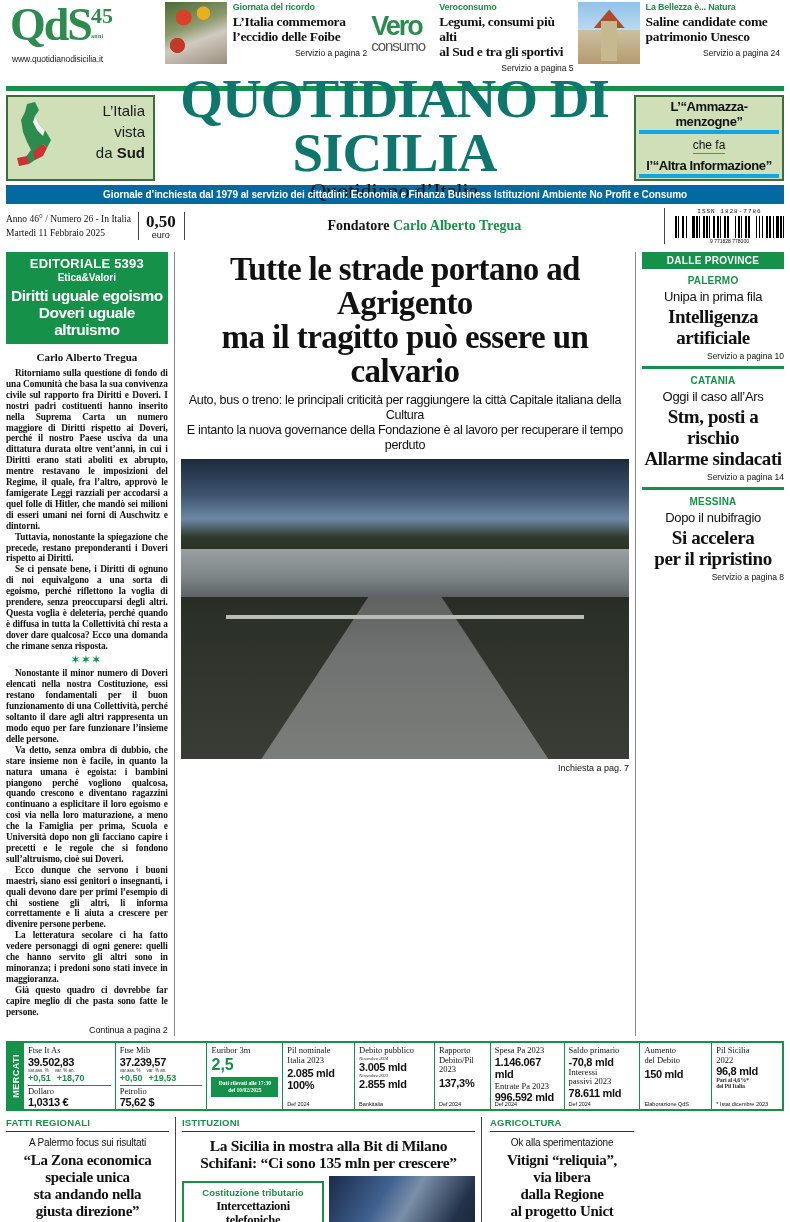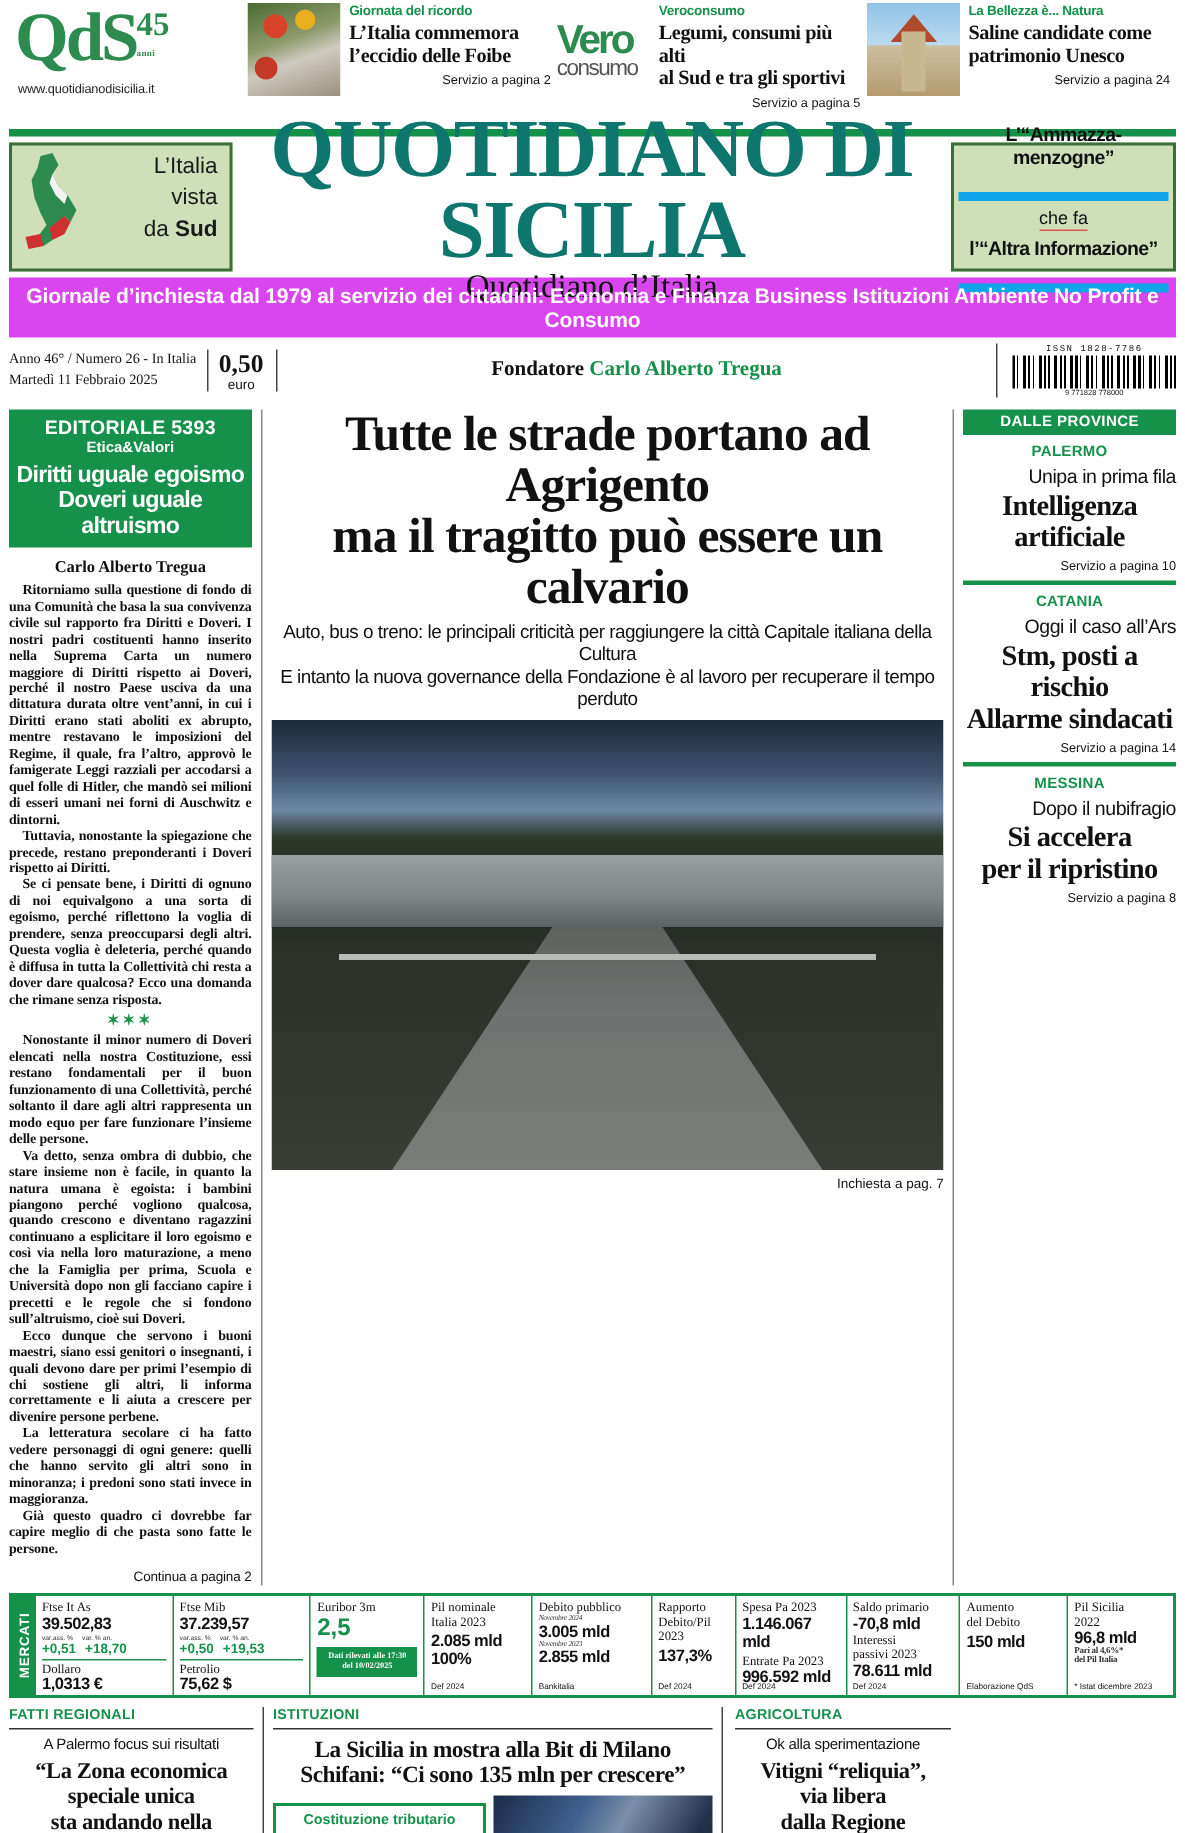--- a/index.html
+++ b/index.html
@@ -62,25 +62,25 @@
   .mast-l-txt { font-family:"Liberation Sans",sans-serif; font-size: 15px; color:#1a1a1a;
                 line-height: 21px; text-align:right; flex:1; padding-right:3px;}
   .mast-l-txt b { font-weight: bold; }
   .mast-center { flex: 1; text-align: center; display:flex; flex-direction:column; justify-content:center; }
   .mast-title { font-family: "Liberation Serif", serif; font-weight: bold; font-size: 55px;
                 line-height: 54px; letter-spacing: -1px; color: #0f766e; }
   .mast-sub { font-family: "Liberation Serif", serif; font-size: 22px; color: #111; margin-top: -2px; }
   .mast-box-r { width: 150px; border: 2px solid #3b6e3b; background: #cfe0b8; display:flex;
                 flex-direction:column; justify-content:center; align-items:center; padding: 3px; }
   .mast-r-l1, .mast-r-l3 { font-size: 13px; font-weight: bold; color:#111; letter-spacing:-.4px;
-                border-bottom: 6px solid #0ea5e9; padding-bottom:16px; width:100%; text-align:center;}
+                border-bottom: 4px solid #0ea5e9; padding-bottom:1px; width:100%; text-align:center;}
   .mast-r-l2 { font-size: 12px; color:#111; border-bottom: 1px solid #d9534f; margin: 4px 0;
                padding-bottom:1px; }
 
-  .green-band { background:#d946ef; color:#fff; text-align:center; font-size:14px; font-weight:bold;
+  .green-band { background:#0369a1; color:#fff; text-align:center; font-size:10px; font-weight:bold;
                 padding: 4px 0; letter-spacing: -.1px; margin-top: 4px; }
 
   .infoline { display:flex; align-items:center; height: 44px; font-size: 9px; }
   .info-l { display:flex; align-items:center; border-right: 1px solid #444; padding-right: 8px; }
   .info-dates { line-height: 14px; font-family:"Liberation Serif",serif; font-size:9.5px; padding-right:7px;
                 border-right: 1px solid #444;}
   .info-price { text-align:center; padding-left: 7px;}
   .info-price b { font-family:"Liberation Serif",serif; font-size: 17px; font-weight:bold; display:block;
                   line-height:17px;}
   .info-price span { font-size: 9px; }
@@ -129,21 +129,21 @@
       background: linear-gradient(180deg,#9aa0a2 0%, #7d8486 60%, #5d6365 100%); }
   .road-rail { position:absolute; left:10%; top:52%; width:80%; height:4px; background:#b9bcb6; }
   .lead-caption { text-align:right; font-size:9px; margin-top:4px; }
 
   
   .prov-head { background:#159149; color:#fff; text-align:center; font-size:10px; font-weight:bold;
                padding: 3px 0; letter-spacing:.3px;}
   .prov-item { text-align:center; padding: 6px 0 5px; }
   .prov-item + .prov-item { border-top: 3px solid #159149; }
   .prov-city { color:#159149; font-size: 10px; font-weight:bold; letter-spacing:.2px;}
-  .prov-kicker { font-size: 13px; margin-top: 3px; letter-spacing:-.3px;text-align:right;}
+  .prov-kicker { font-size: 13px; margin-top: 3px; letter-spacing:-.3px;}
   .prov-title { font-family:"Liberation Serif",serif; font-weight:bold; font-size: 19px; line-height:21px;
                 margin-top: 2px; letter-spacing:-.4px;}
   .prov-ref { font-size: 8.5px; text-align:right; margin-top: 3px; }
 
   
   .mercati { display:flex; border: 2px solid #159149; margin-top: 5px; height: 70px; }
   .mercati-tab { width: 16px; background:#159149; color:#fff; display:flex; align-items:center;
                  justify-content:center; }
   .mercati-tab span { writing-mode: vertical-rl; transform: rotate(180deg); font-size: 9px;
                       font-weight:bold; letter-spacing:.5px; }

